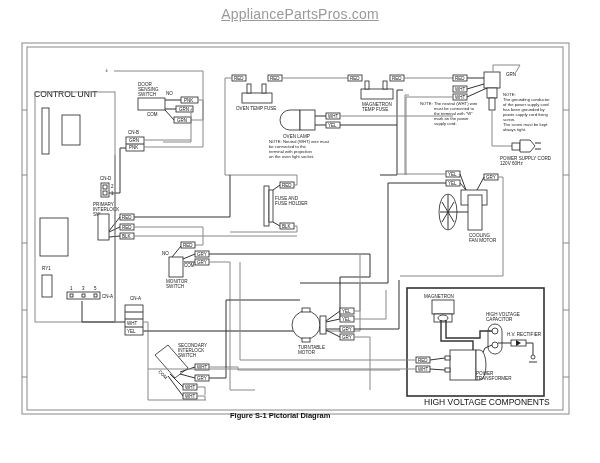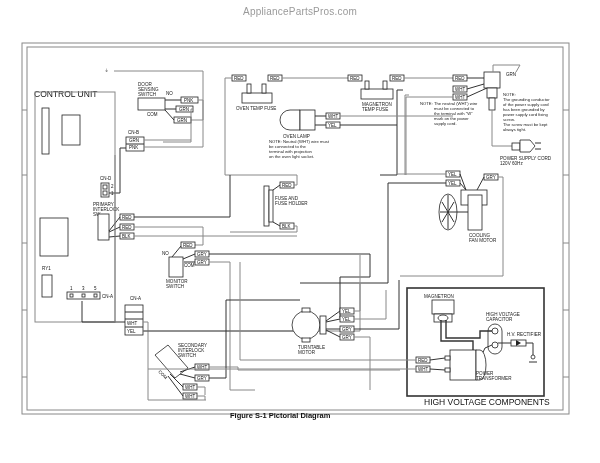--- a/index.html
+++ b/index.html
@@ -1,17 +1,17 @@
 <!DOCTYPE html>
 <html><head>
 <meta charset="utf-8">
 <style>
   html, body { margin:0; padding:0; background:#ffffff; }
   body { width:600px; height:463px; position:relative; overflow:hidden; font-family:"Liberation Sans", sans-serif; }
-  .watermark { position:absolute; top:6px; left:0; width:600px; text-align:center; font-size:10px; color:#9a9a9a; letter-spacing:0.2px; }
+  .watermark { position:absolute; top:6px; left:0; width:600px; text-align:center; font-size:14px; color:#9a9a9a; letter-spacing:0.2px;text-decoration:underline; }
   svg { position:absolute; left:0; top:0; }
   .w { stroke:#333; stroke-width:1; fill:none; }
   .wl { stroke:#888; stroke-width:1; fill:none; }
   .bx { stroke:#222; stroke-width:0.8; fill:#fff; }
   .tag { font-size:4.5px; font-family:"Liberation Sans", sans-serif; fill:#111; }
   .lbl { font-size:4.6px; font-family:"Liberation Sans", sans-serif; fill:#222; }
   .note { font-size:4.2px; font-family:"Liberation Sans", sans-serif; fill:#222; }
   .big { font-size:8.5px; font-family:"Liberation Sans", sans-serif; fill:#111; }
   .cap { font-size:7.5px; font-weight:bold; font-family:"Liberation Sans", sans-serif; fill:#111; }
 </style>

